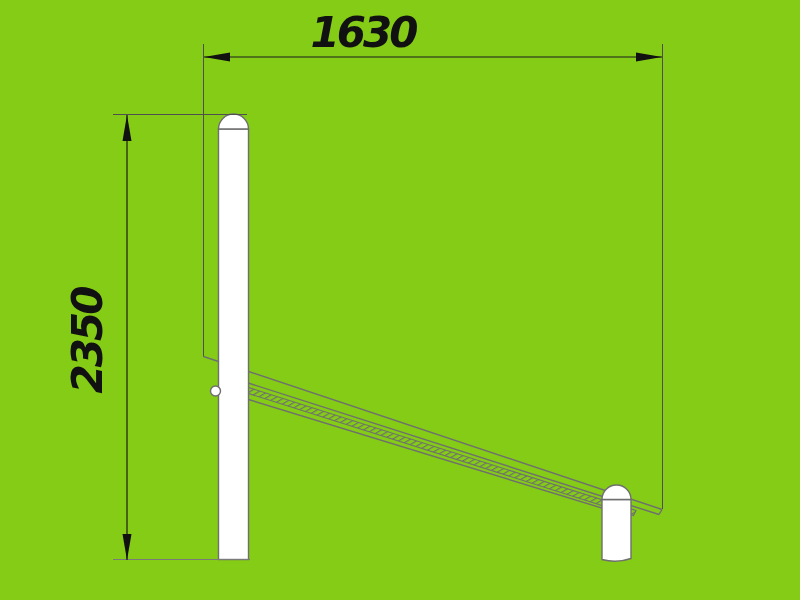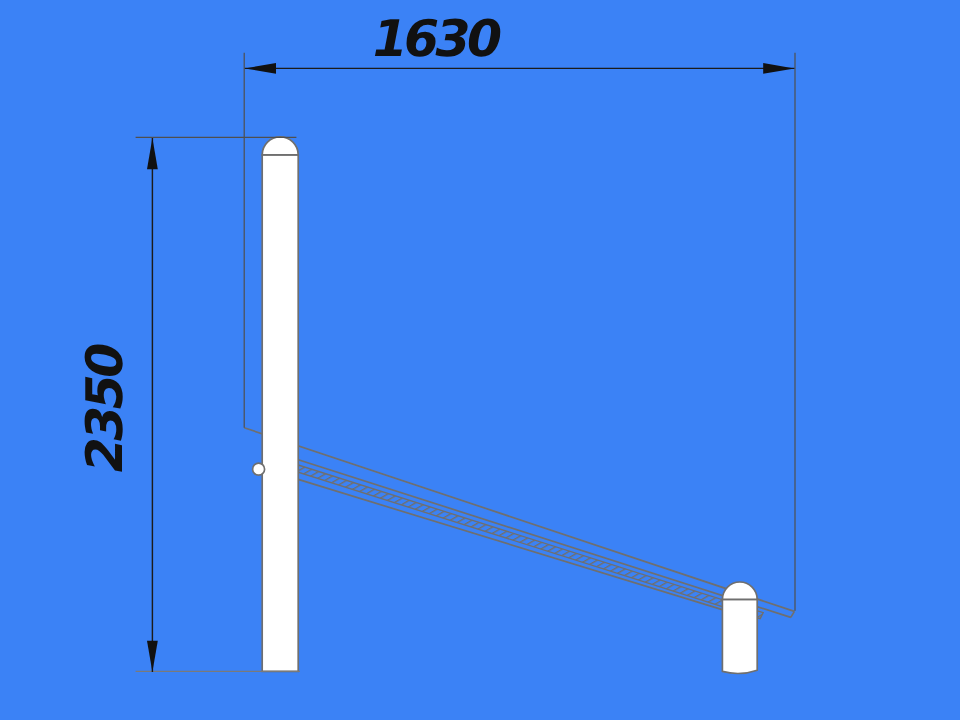--- a/index.html
+++ b/index.html
@@ -4,21 +4,21 @@
 <style>
   html, body {
     margin: 0;
     padding: 0;
     background: #ffffff;
   }
   .canvas {
     position: relative;
     width: 800px;
     height: 600px;
-    background: #3b82f6;
+    background: #84cc16;
     overflow: hidden;
     font-family: "DejaVu Sans", sans-serif;
   }
   svg { display: block; }
   .obj {
     stroke: #6f6f6f;
     stroke-width: 1.4;
     fill: none;
   }
   .obj-fill {

